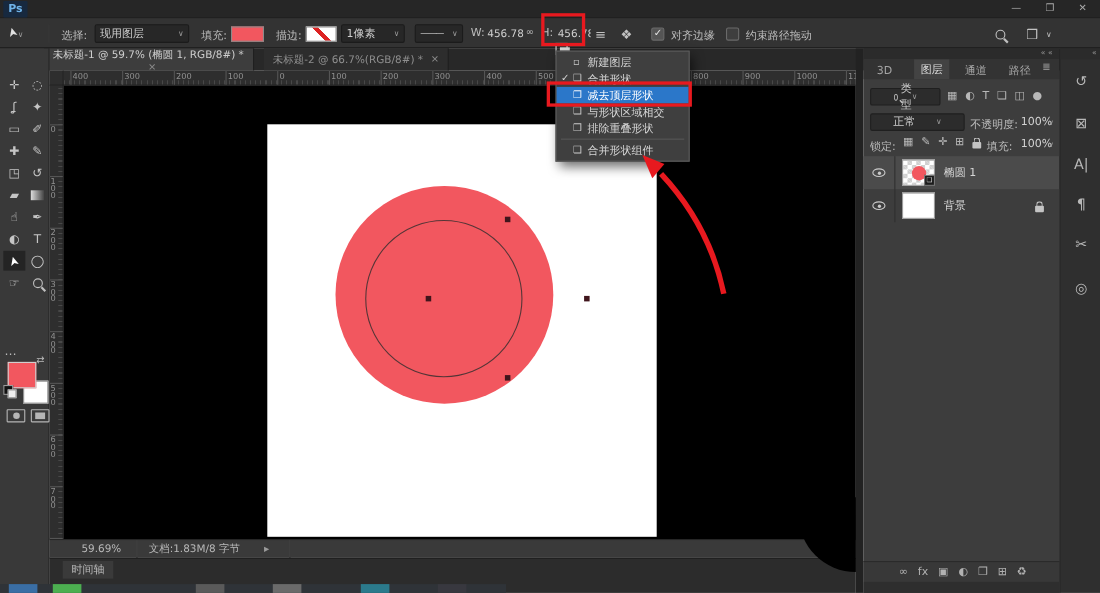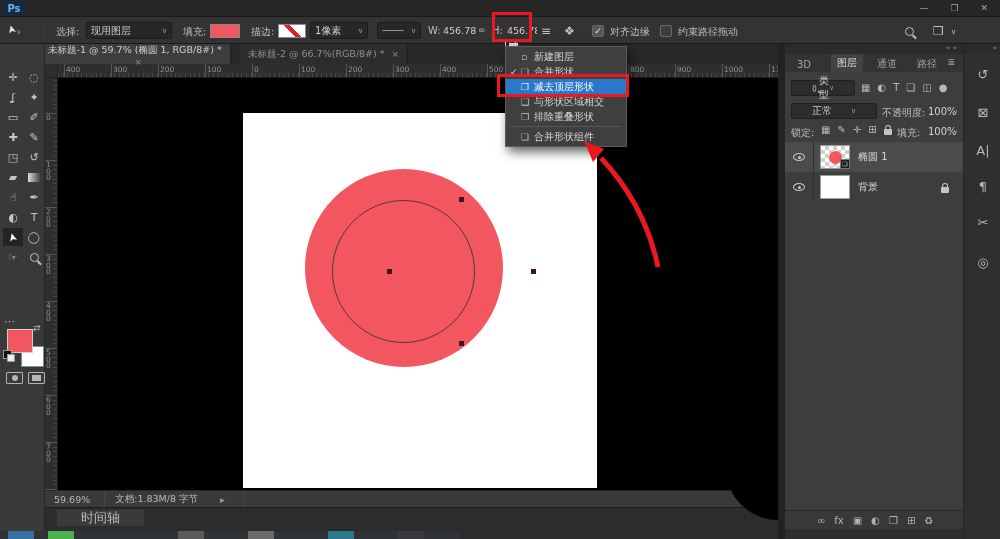--- a/index.html
+++ b/index.html
@@ -77,21 +77,21 @@
   #canvas{left:58px;top:78px;width:720px;height:412px;background:#000;z-index:1;overflow:hidden}
   #docpage{position:absolute;left:185px;top:35px;width:354px;height:375px;background:#fff}
   #redcircle{position:absolute;left:62px;top:56px;width:198px;height:198px;border-radius:50%}
   #innerpath{position:absolute;left:89px;top:87px;width:143px;height:143px;border-radius:50%;border:1px solid rgba(45,45,45,.8)}
   .anchor{position:absolute;width:5px;height:5px;background:#40151c}
 
   
   #statusbar{left:45px;top:490px;width:733px;height:17px;background:#3a3a3a;border-top:1px solid #262626;z-index:10;display:flex;align-items:center;font-size:9.5px;color:#b9b9b9}
   #statusbar .sep{width:1px;height:17px;background:#2a2a2a;border-right:1px solid #474747}
   #timeline{left:45px;top:507px;width:733px;height:32px;background:#2c2c2c;border-top:1px solid #1e1e1e;z-index:10}
-  #timeline-tab{position:absolute;left:12px;top:2px;height:16px;background:#3a3a3a;color:#b9b9b9;font-size:13px;display:flex;align-items:center;padding:0 24px}
+  #timeline-tab{position:absolute;left:12px;top:2px;height:16px;background:#3a3a3a;color:#b9b9b9;font-size:10px;display:flex;align-items:center;padding:0 8px}
   #blob{left:726px;top:452px;width:52px;height:68px;background:#000;border-radius:0 0 0 58px;z-index:12}
   #taskbar{left:0;top:531px;width:460px;height:8px;background:#2f3338;z-index:11;display:flex;gap:14px;padding-left:8px}
   #taskbar div{width:26px;height:8px}
 
   
   #dockgap{left:778px;top:44px;width:7px;height:495px;background:#222;z-index:5}
   #dock{left:785px;top:44px;width:178px;height:495px;background:#3d3d3d;z-index:6}
   #dock-top{position:absolute;left:0;top:0;width:178px;height:10px;background:#2b2b2b;color:#8d8d8d;font-size:7px;text-align:right;padding-right:6px;line-height:9px}
   #dock-tabs{position:absolute;left:0;top:10px;width:178px;height:18px;background:#333}
   .ptab{position:absolute;top:2px;height:16px;font-size:10px;color:#a5a5a5;display:flex;align-items:center;padding:0 6px}
@@ -342,21 +342,21 @@
       <div id="redcircle" style="background: rgb(242, 87, 95);"></div>
       <div id="innerpath"></div>
       <div class="anchor" style="left:216px;top:84px"></div>
       <div class="anchor" style="left:144px;top:156px"></div>
       <div class="anchor" style="left:288px;top:156px"></div>
       <div class="anchor" style="left:216px;top:228px"></div>
     </div>
   </div>
 
   <div id="statusbar" class="abs">
-    <span style="margin-left:9px">59.69%</span>
+    <span style="margin-left:29px">59.69%</span>
     <span class="sep" style="margin-left:14px"></span>
     <span style="margin-left:10px">文档:1.83M/8 字节</span>
     <span style="margin-left:22px;color:#9a9a9a">▸</span>
     <span class="sep" style="margin-left:18px"></span>
   </div>
   <div id="timeline" class="abs">
     <div id="timeline-tab">时间轴</div>
   </div>
   <div id="blob" class="abs"></div>
   <div id="taskbar" class="abs">

